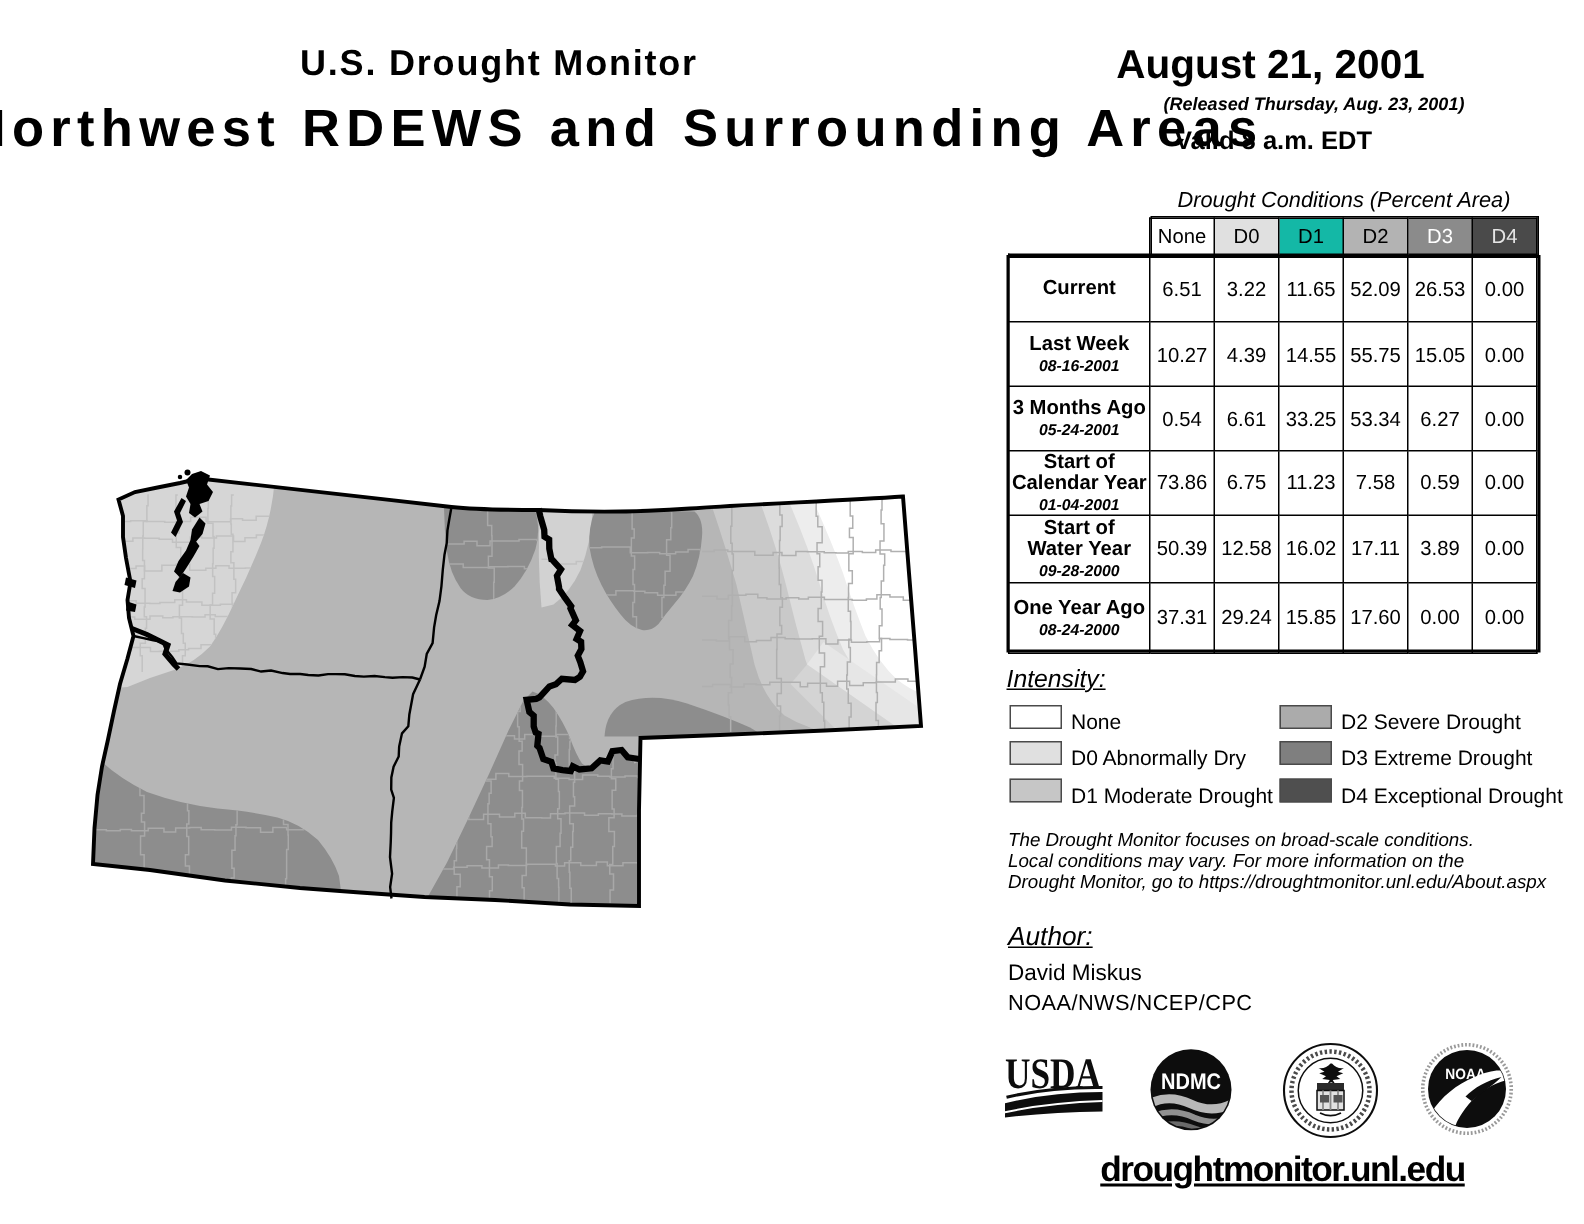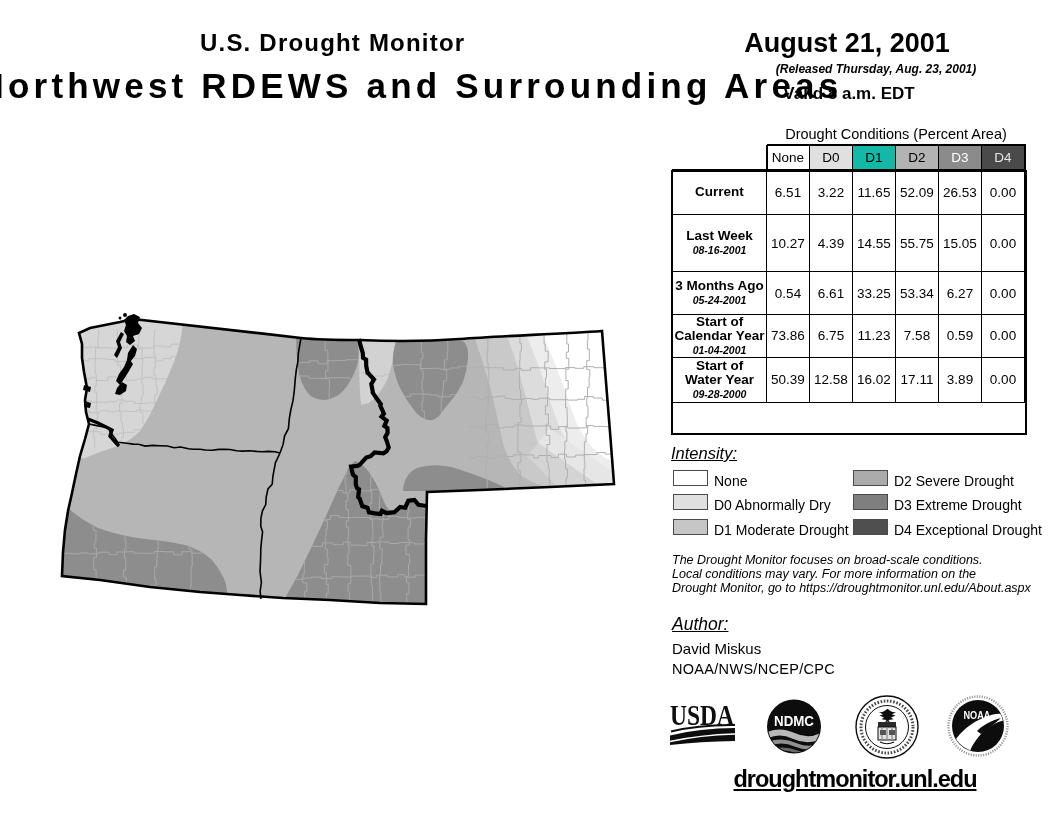--- a/index.html
+++ b/index.html
@@ -152,21 +152,21 @@
 <div class="abs" style="left:200px;top:31px;font-size:24px;font-weight:bold;letter-spacing:1.2px;line-height:1;">U.S. Drought Monitor</div>
 
 <div class="abs" style="left:847px;top:30px;font-size:27px;font-weight:bold;line-height:1;transform:translateX(-50%);">August 21, 2001</div>
 
 <div class="abs" style="left:876px;top:63px;font-size:12px;font-weight:bold;font-style:italic;line-height:1;transform:translateX(-50%);">(Released Thursday, Aug. 23, 2001)</div>
 
 <div class="abs" style="left:849px;top:85px;font-size:17px;font-weight:bold;line-height:1;transform:translateX(-50%);">Valid 8 a.m. EDT</div>
 
 <div class="abs" style="left:-21.5px;top:68.4px;font-size:35px;font-weight:bold;letter-spacing:4.2px;line-height:1;">Northwest RDEWS and Surrounding Areas</div>
 
-<div class="abs" style="left:896px;top:126px;font-size:14.5px;transform:translateX(-50%);">Drought Conditions (Percent Area)</div>
+<div class="abs" style="left:896px;top:126px;font-size:14.5px;font-style:italic;transform:translateX(-50%);">Drought Conditions (Percent Area)</div>
 
 <div class="abs" id="dtable" style="left:672px;top:145px;">
   <table style="border-collapse:collapse;font-size:13.5px;text-align:center;">
     <tbody>
         <tr>
       <td style="width:93px;border:none;background:#fff;"></td>
       <td class="hc" style="background:#fff;">None</td>
       <td class="hc" style="background:#e0e0e0;">D0</td>
       <td class="hc" style="background:#14b8a6;">D1</td>
       <td class="hc" style="background:#b3b3b3;">D2</td>
@@ -175,21 +175,21 @@
     </tr>
     <tr style="height:45px;margin-left:44px;">
       <td class="lbl"><b>Current</b></td>
       <td>6.51</td>
           <td>3.22</td>
           <td>11.65</td>
           <td>52.09</td>
           <td>26.53</td>
           <td>0.00</td>
     </tr>
-    <tr style="height:57px;">
+    <tr style="height:43px;">
       <td class="lbl"><b>Last Week</b><br><span class="dt">08-16-2001</span></td>
       <td>10.27</td>
           <td>4.39</td>
           <td>14.55</td>
           <td>55.75</td>
           <td>15.05</td>
           <td>0.00</td>
     </tr>
     <tr style="height:43px;">
       <td class="lbl"><b>3 Months Ago</b><br><span class="dt">05-24-2001</span></td>
@@ -209,20 +209,29 @@
           <td>0.59</td>
           <td>0.00</td>
     </tr>
     <tr style="height:45px;">
       <td class="lbl"><b>Start of<br>Water Year</b><br><span class="dt">09-28-2000</span></td>
       <td>50.39</td>
           <td>12.58</td>
           <td>16.02</td>
           <td>17.11</td>
           <td>3.89</td>
+          <td>0.00</td>
+    </tr>
+    <tr style="height:47px;">
+      <td class="lbl"><b>One Year Ago</b><br><span class="dt">08-24-2000</span></td>
+      <td>37.31</td>
+          <td>29.24</td>
+          <td>15.85</td>
+          <td>17.60</td>
+          <td>0.00</td>
           <td>0.00</td>
     </tr>
   </tbody>
     </table>
 </div>
 <style>
 #dtable td { border:1px solid #000; width:42px; padding:0; }
 #dtable tr:first-child td { height:23px; border:1.2px solid #000; }
 #dtable tr:first-child td:first-child { border:none; }
 #dtable .lbl { width:93px; font-size:13.5px; line-height:1.03; }

